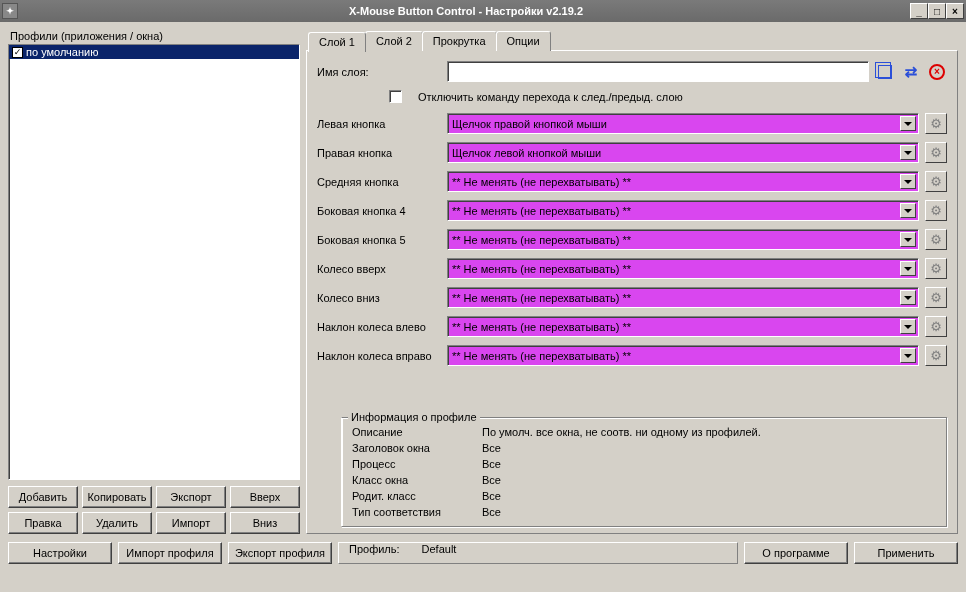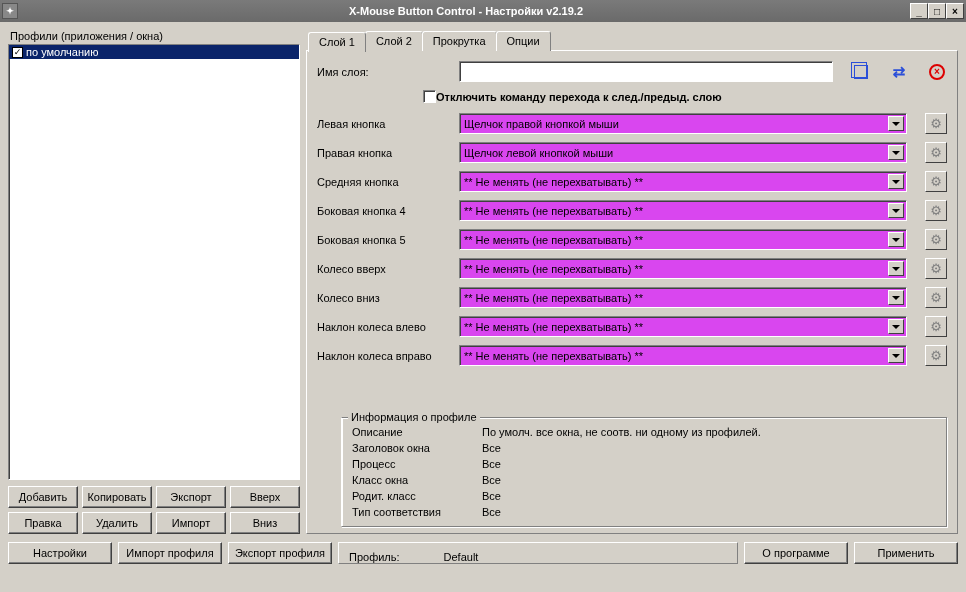--- a/index.html
+++ b/index.html
@@ -140,21 +140,21 @@
   border-bottom-color: #808080;
   padding: 10px 10px 6px 10px;
   flex: 1;
   display: flex;
   flex-direction: column;
 }
 .row {
   display: flex;
   align-items: center;
   margin-bottom: 8px;
-  gap: 18px;
+  gap: 6px;
 }
 .row .lbl {
   width: 124px;
   font-size: 11px;
 }
 .text-input {
   flex: 1;
   height: 21px;
   background: #fff;
   border: 1px solid #808080;
@@ -195,24 +195,23 @@
   display: flex;
   align-items: center;
   justify-content: center;
   color: #d00;
   font-size: 10px;
   font-weight: bold;
 }
 .checkbox-row {
   display: flex;
   align-items: center;
-  gap: 0;
-  margin-left: 106px;
+  gap: 16px;
+  margin-left: 72px;
   margin-bottom: 10px;
-  font-weight: bold;
 }
 .checkbox {
   width: 13px; height: 13px;
   background: #fff;
   border: 1px solid #808080;
   border-right-color: #fff;
   border-bottom-color: #fff;
   box-shadow: inset 1px 1px 0 #404040;
 }
 .select {
@@ -294,23 +293,23 @@
   align-items: center;
 }
 .bottom-bar .btn { width: 104px; }
 .profile-indicator {
   flex: 1;
   height: 22px;
   border: 1px solid #fff;
   border-right-color: #808080;
   border-bottom-color: #808080;
   display: flex;
-  align-items: flex-end;
+  align-items: flex-start;
   padding: 0 10px;
-  gap: 44px;
+  gap: 22px;
 }
 </style>
 </head>
 <body>
 
 <div class="titlebar">
   <span class="icon">✦</span>
   <span class="title">X-Mouse Button Control - Настройки v2.19.2</span>
   <div class="winbtns">
     <div class="winbtn">_</div>

